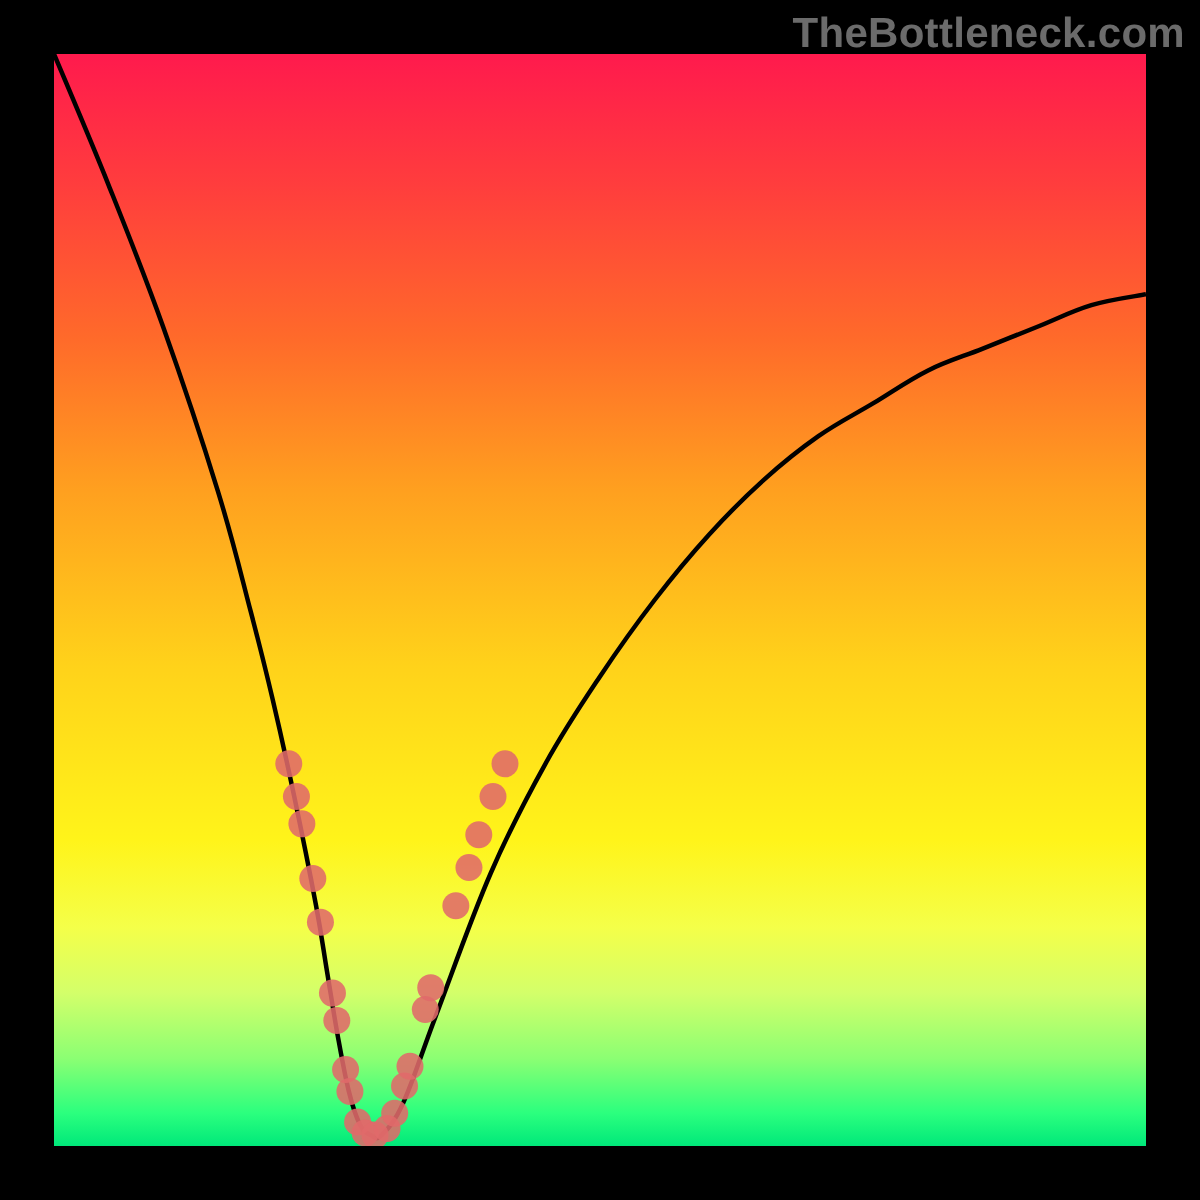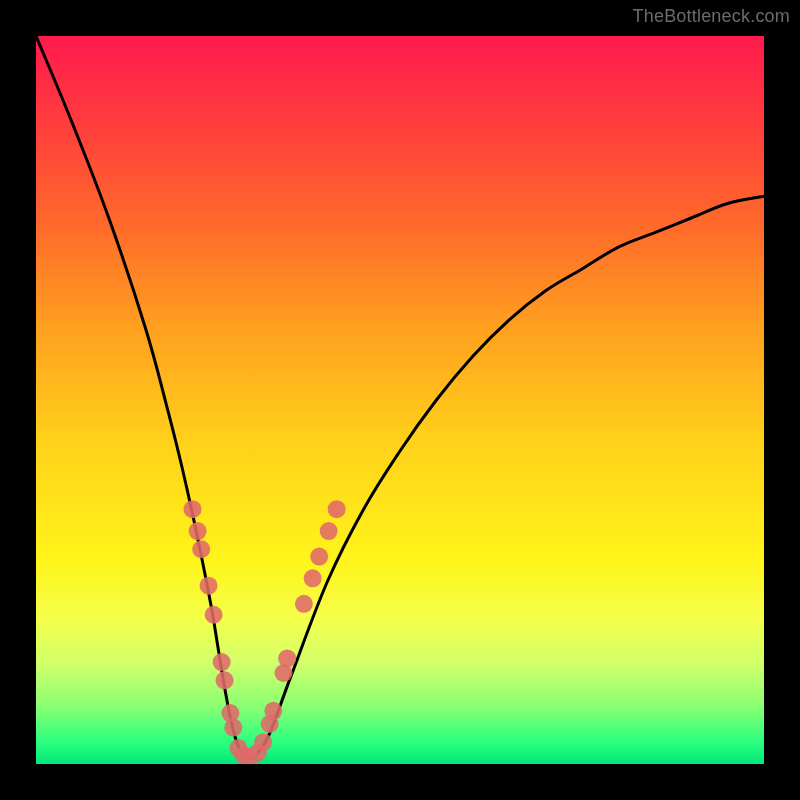--- a/index.html
+++ b/index.html
@@ -30,22 +30,22 @@
       #8bff73 92%,
       #2bff7e 97%,
       #00e87a 100%
     );
   }
   .watermark {
     position: absolute;
     top: 6px;
     right: 10px;
     color: #6b6b6b;
-    font-size: 18px;
-    font-weight: 400;
+    font-size: 28px;
+    font-weight: 700;
     letter-spacing: 0.2px;
     user-select: none;
   }
   svg {
     position: absolute;
     left: 0;
     top: 0;
   }
 </style>
 </head>

